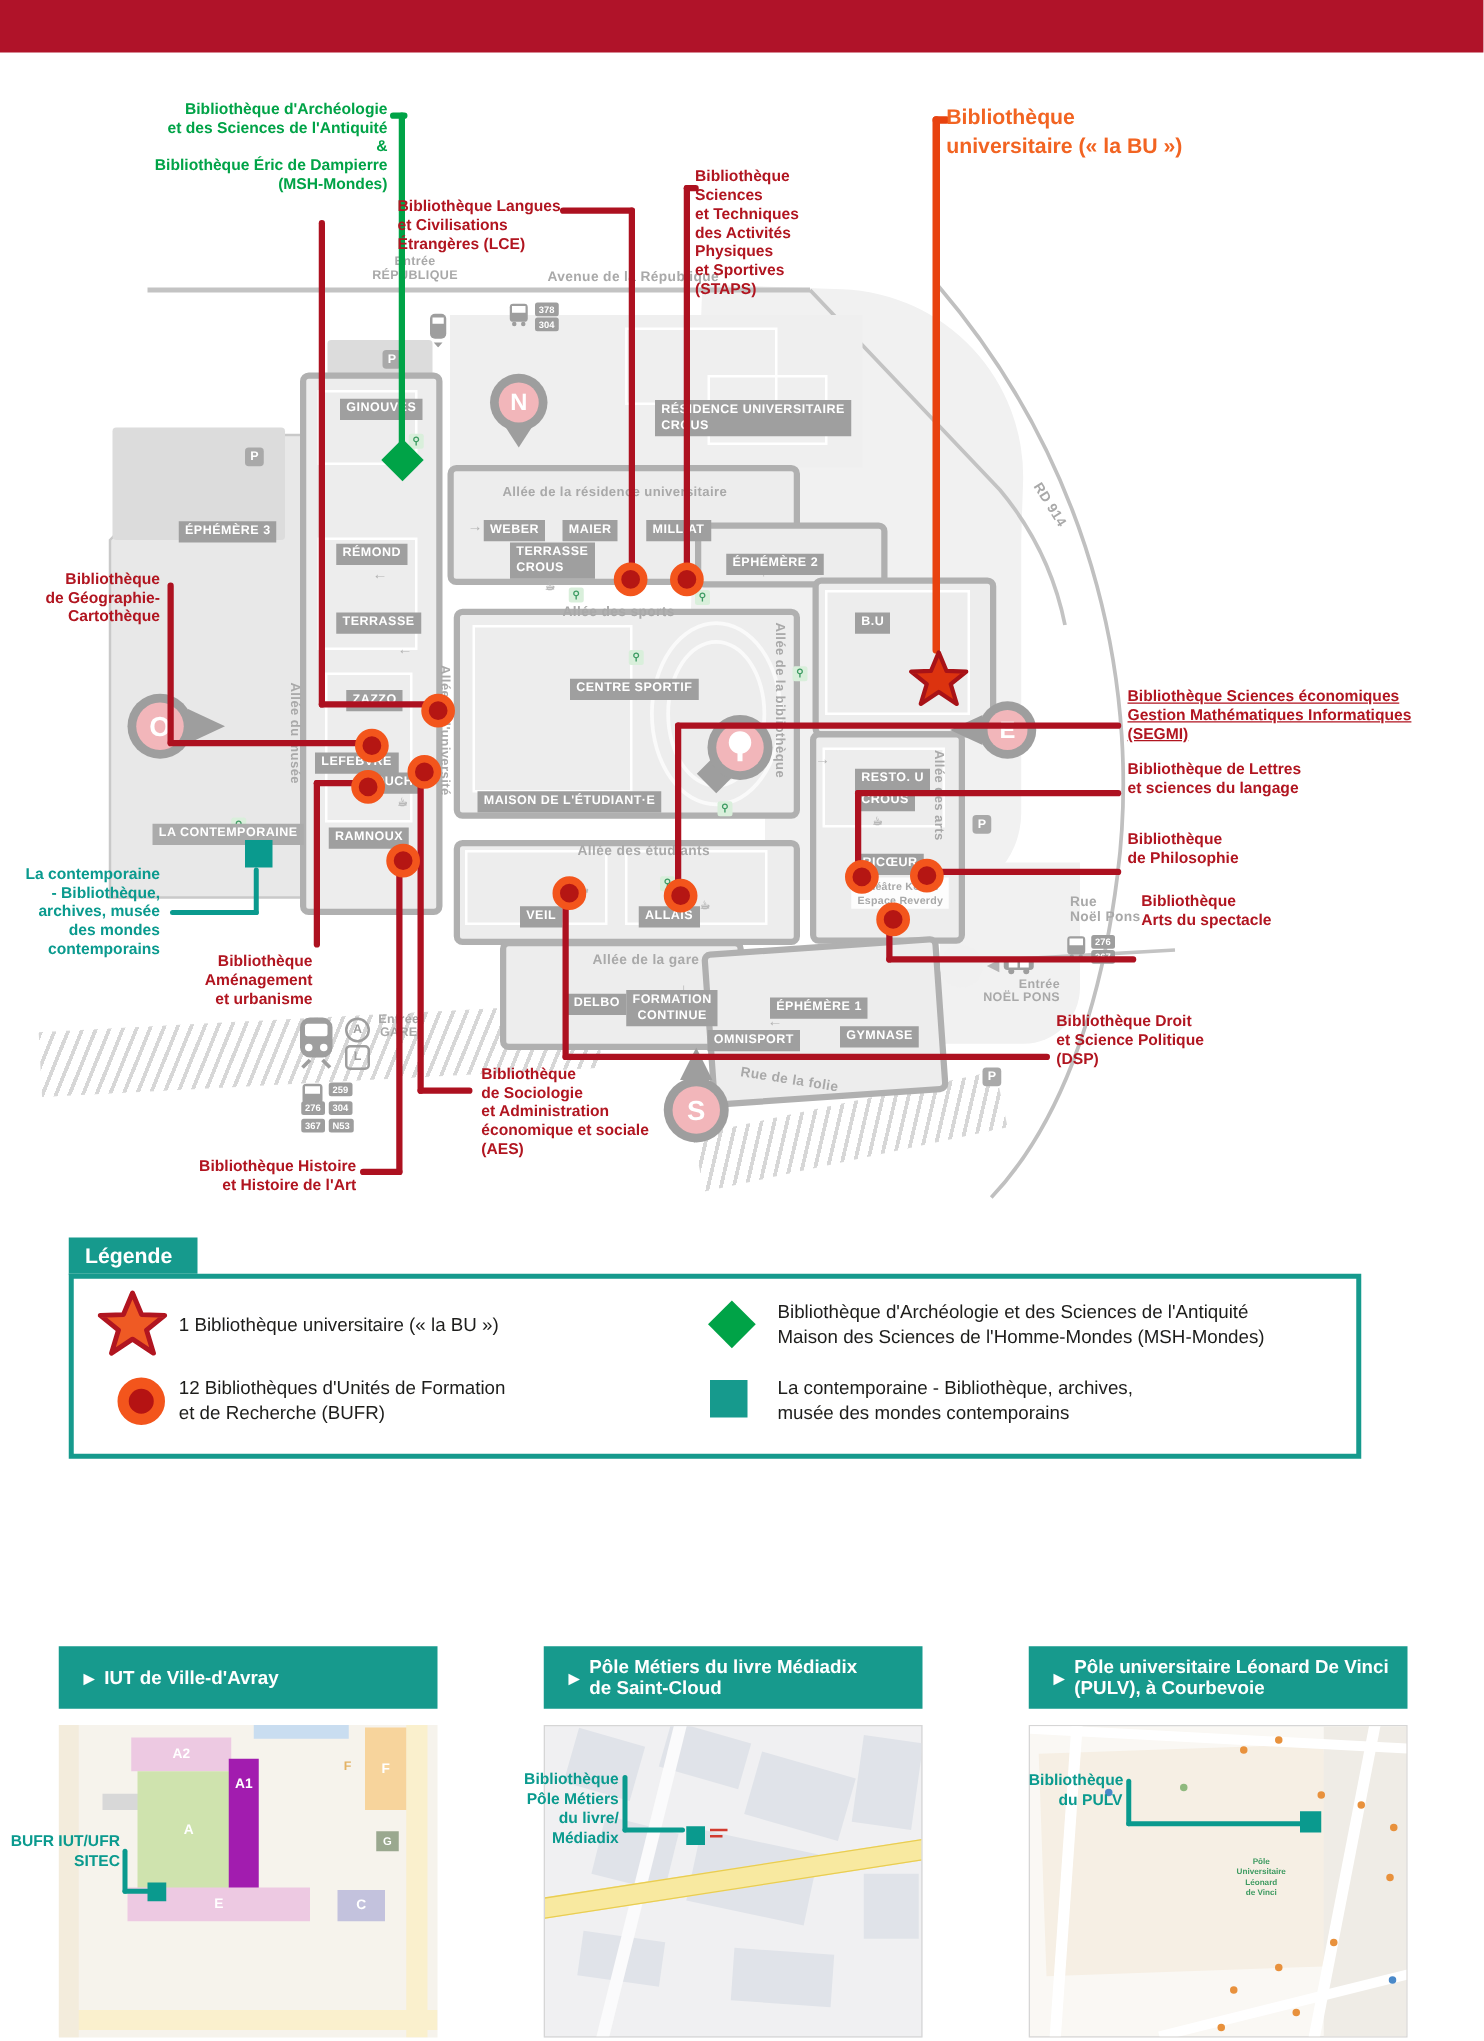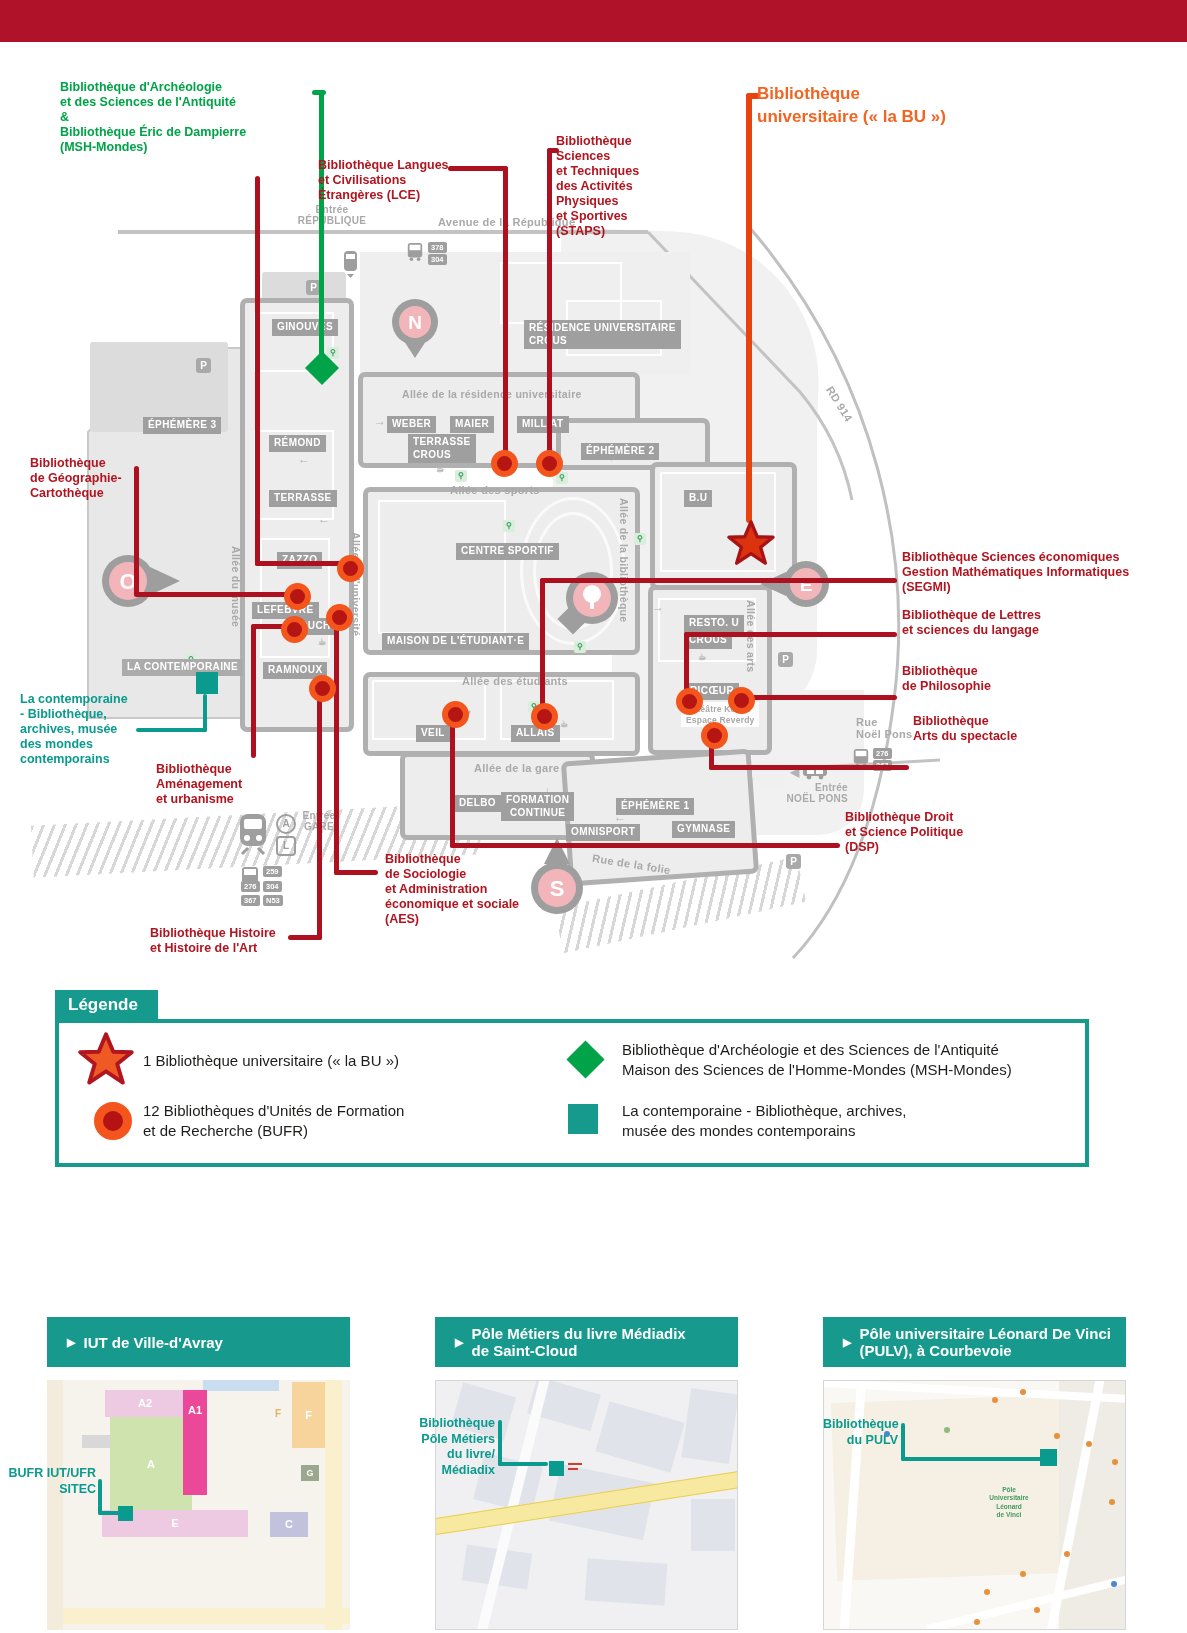--- a/index.html
+++ b/index.html
@@ -38,21 +38,21 @@
   .bufr{position:absolute;width:27px;height:27px;border-radius:50%;box-sizing:border-box;
         background:#b51613;border:6px solid #f3551c;}
   .diamond{position:absolute;background:#00a347;transform:rotate(45deg);}
   .tsq{position:absolute;background:#0a9a8e;}
   .pincircle{position:absolute;border-radius:50%;background:#9e9e9e;}
   .pininner{position:absolute;border-radius:50%;background:#f2b6ba;}
   .pinletter{position:absolute;color:#fff;font-weight:bold;text-align:center;}
   .tri{position:absolute;width:0;height:0;}
   
   .callout{position:absolute;font-weight:bold;font-size:12.5px;line-height:1.2;color:#b11520;white-space:pre-line;}
-  .callout.right{text-align:left;}
+  .callout.right{text-align:right;}
   .callout.green{color:#00a347;}
   .callout.teal{color:#0a9a8e;}
   .callout.orange{color:#f26422;font-size:17px;line-height:1.35;}
   
   .legend-box{position:absolute;border:4px solid #169a8d;background:#fff;}
   .legend-tab{position:absolute;background:#169a8d;color:#fff;font-weight:bold;font-size:17px;
               padding:5px 20px 5px 13px;}
   .legend-text{position:absolute;color:#1d1d1b;font-size:15px;line-height:1.35;white-space:pre-line;}
   .ldot{position:absolute;width:38px;height:38px;border-radius:50%;box-sizing:border-box;
         background:#b51313;border:9px solid #f3551c;}
@@ -357,21 +357,21 @@
   <div class="callout right pre" style="left:156px;top:762px;width:94px;">Bibliothèque
 Aménagement
 et urbanisme</div>
   <div class="callout right pre" style="left:150px;top:926px;width:135px;">Bibliothèque Histoire
 et Histoire de l'Art</div>
   <div class="callout pre" style="left:385px;top:852px;width:170px;">Bibliothèque
 de Sociologie
 et Administration
 économique et sociale
 (AES)</div>
-  <div class="callout pre" style="left:902px;top:550px;width:250px;">Bibliothèque Sciences économiques
+  <div class="callout pre" style="left:902px;top:550px;width:250px;text-decoration:underline;">Bibliothèque Sciences économiques
 Gestion Mathématiques Informatiques
 (SEGMI)</div>
   <div class="callout pre" style="left:902px;top:608px;width:190px;">Bibliothèque de Lettres
 et sciences du langage</div>
   <div class="callout pre" style="left:902px;top:664px;width:140px;">Bibliothèque
 de Philosophie</div>
   <div class="callout pre" style="left:913px;top:714px;width:140px;">Bibliothèque
 Arts du spectacle</div>
   <div class="callout pre" style="left:845px;top:810px;width:150px;">Bibliothèque Droit
 et Science Politique
@@ -398,21 +398,21 @@
     <span class="pre">IUT de Ville-d'Avray</span>
   </div>
   <div class="mm-body" style="left:47px;top:1380px;width:303px;height:250px;background:#f6f3ec;border:none;">
     <div class="abs" style="left:156px;top:0;width:76px;height:11px;background:#c9ddf0;"></div>
     <div class="abs" style="left:278px;top:0;width:17px;height:250px;background:#faf0cd;"></div>
     <div class="abs" style="left:0;top:228px;width:303px;height:16px;background:#faf0cd;"></div>
     <div class="abs" style="left:0;top:0;width:16px;height:250px;background:#f3ecdc;"></div>
     <div class="abs" style="left:35px;top:55px;width:42px;height:13px;background:#d8d8d8;"></div>
     <div class="abs mb" style="left:58px;top:10px;width:80px;height:27px;background:#edc9e2;line-height:27px;"><span>A2</span></div>
     <div class="abs mb" style="left:63px;top:37px;width:82px;height:95px;background:#cfe3ae;line-height:95px;"><span>A</span></div>
-    <div class="abs mb" style="left:136px;top:10px;width:24px;height:105px;background:#ec4899;line-height:40px;"><span>A1</span></div>
+    <div class="abs mb" style="left:136px;top:27px;width:24px;height:105px;background:#a21caf;line-height:40px;"><span>A1</span></div>
     <div class="abs mb" style="left:55px;top:130px;width:146px;height:27px;background:#edc9e2;line-height:27px;"><span>E</span></div>
     <div class="abs mb" style="left:245px;top:2px;width:33px;height:66px;background:#f7d49c;line-height:66px;"><span>F</span></div>
     <div class="abs mb" style="left:224px;top:28px;width:14px;height:14px;color:#e3b264;font-size:10px;"><span>F</span></div>
     <div class="abs mb" style="left:254px;top:85px;width:18px;height:16px;background:#9aa88f;font-size:9px;line-height:16px;"><span>G</span></div>
     <div class="abs mb" style="left:223px;top:132px;width:38px;height:25px;background:#c3c2dd;line-height:25px;"><span>C</span></div>
   </div>
   <div class="mm-label" style="left:6px;top:1466px;width:90px;">BUFR IUT/UFR
 SITEC</div>
   <div class="tline" style="left:98px;top:1479px;width:4px;height:36px;"></div>
   <div class="tline" style="left:98px;top:1511px;width:22px;height:4px;"></div>

